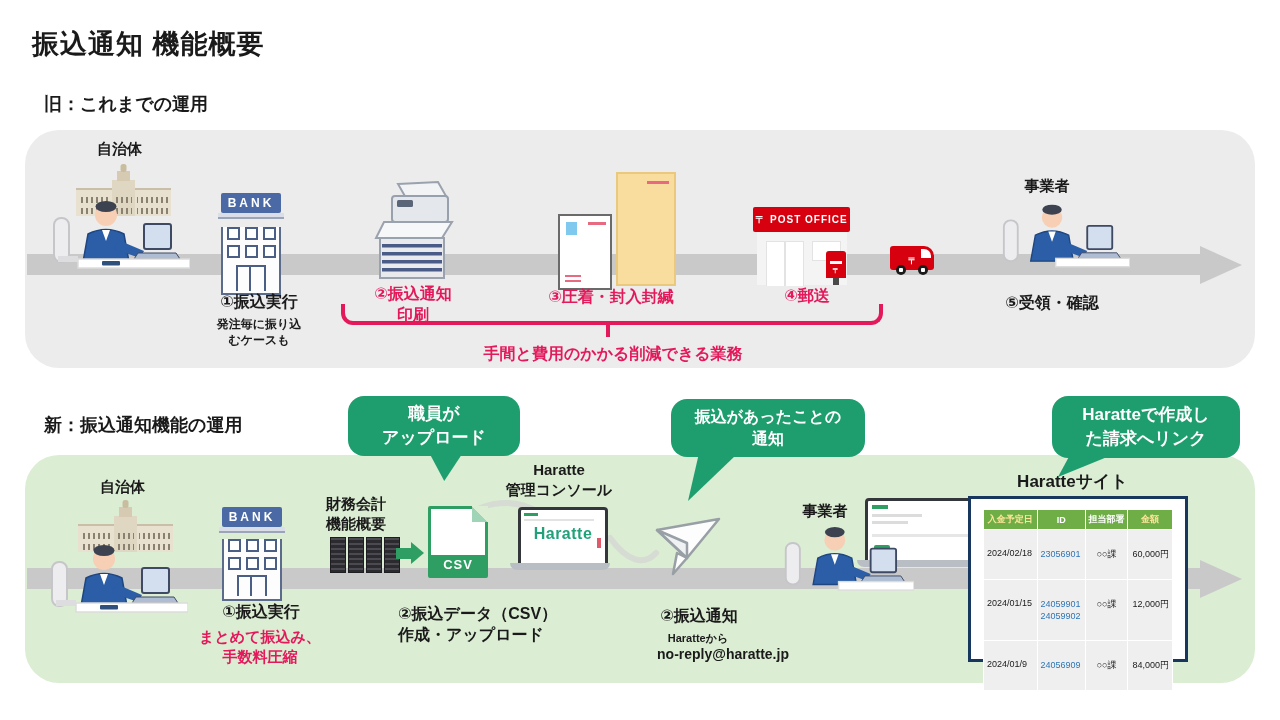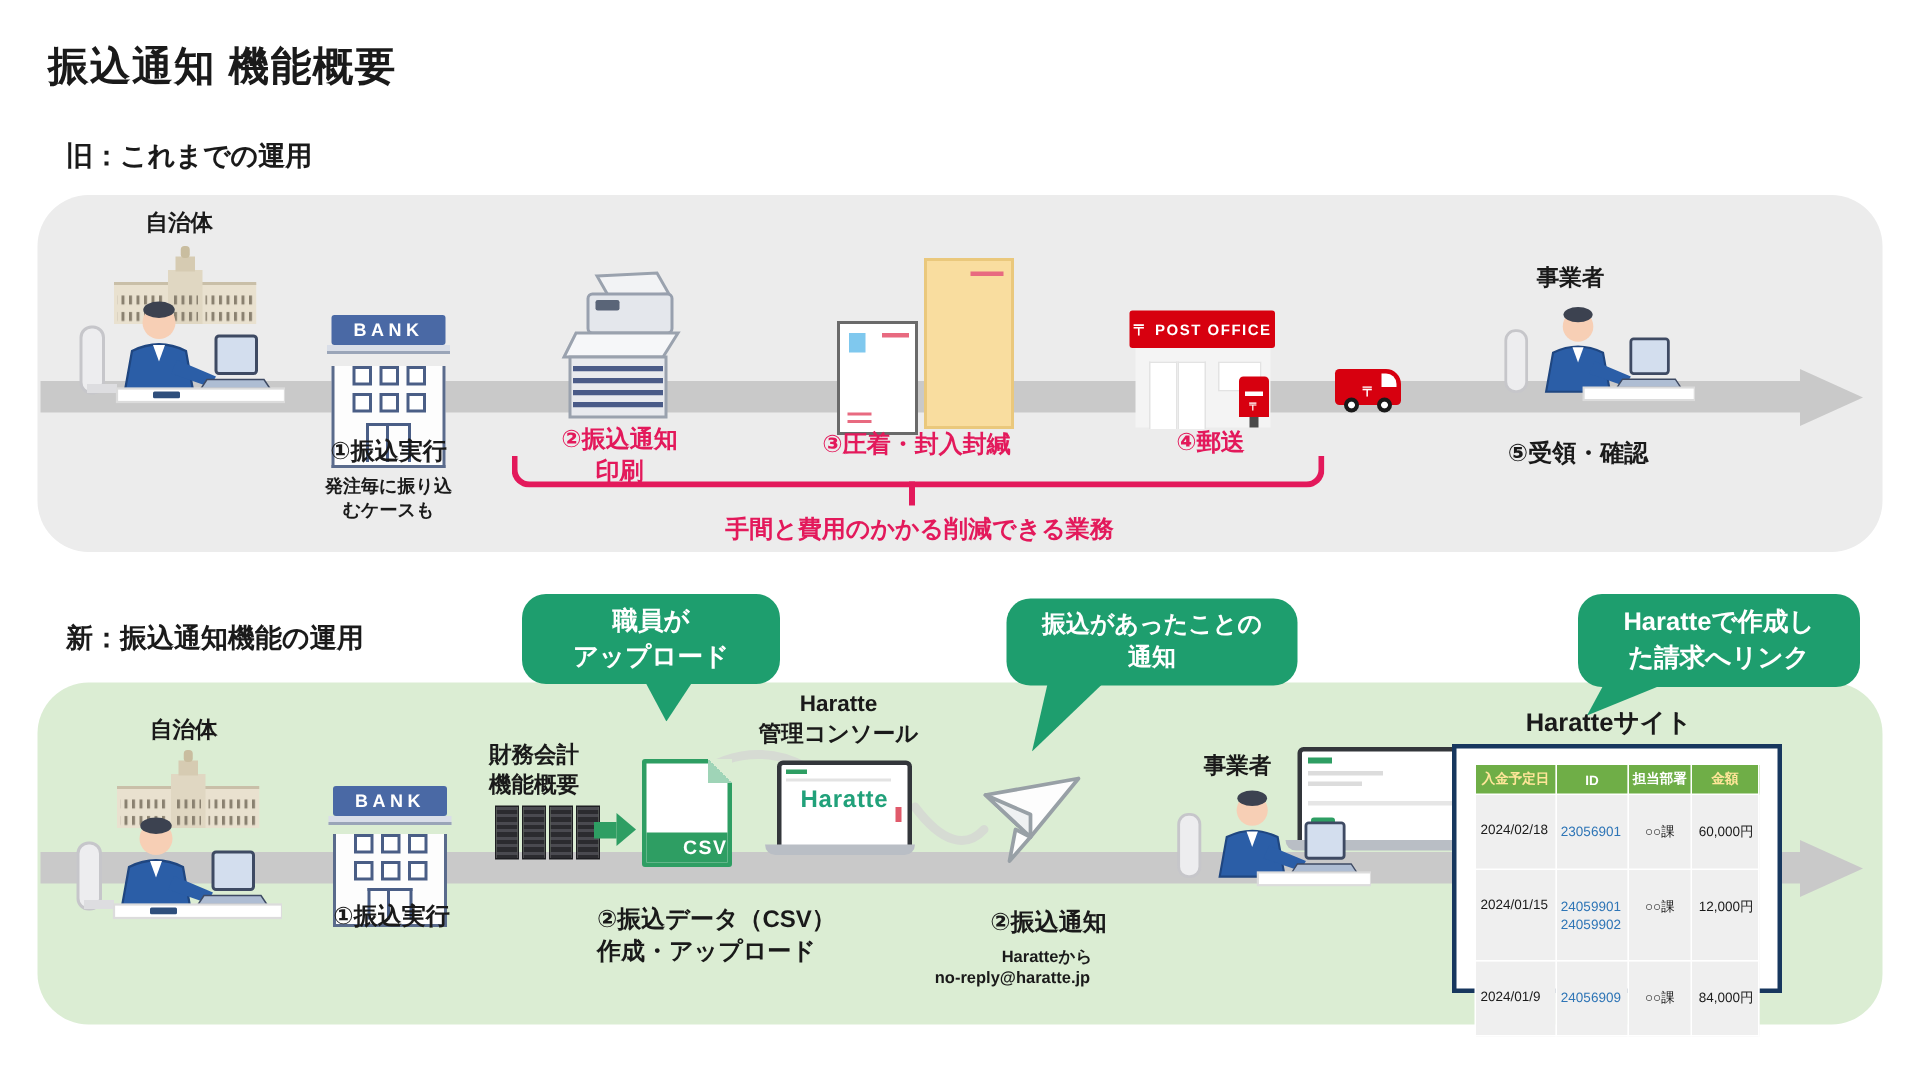--- a/index.html
+++ b/index.html
@@ -19,21 +19,21 @@
   .panel-old{left:25px;top:130px;width:1230px;height:238px;background:#ECECEC;}
   .panel-new{left:25px;top:455px;width:1230px;height:228px;background:#DBEDD3;}
 
   .band{position:absolute;background:#C9C9C9;z-index:1;}
   .band-arrow{position:absolute;width:0;height:0;border-top:19px solid transparent;border-bottom:19px solid transparent;border-left:42px solid #C9C9C9;z-index:1;}
 
   .icon{z-index:2;}
   .label{z-index:3;line-height:1.3;}
 
   
-  .bank{position:absolute;width:76px;z-index:2;margin-top:17px;}
+  .bank{position:absolute;width:60px;z-index:2;}
   .bank-sign{height:20px;background:#4A69A5;color:#fff;font-weight:700;font-size:12px;letter-spacing:3px;text-align:center;line-height:20px;border-radius:2px;}
   .bank-ledge{height:4px;background:#D9DEE8;border-bottom:2px solid #9AA5B8;margin:0 -3px;}
   .bank-body{background:#FDFDFD;border:2px solid #5A6B8C;border-top:none;}
   .bank-windows{display:grid;grid-template-columns:repeat(3,13px);gap:5px;justify-content:center;margin-top:8px;}
   .bank-windows .w{height:13px;border:2.5px solid #4A5E86;background:#fff;box-sizing:border-box;}
   .bank-door{width:26px;height:24px;border:2.5px solid #4A5E86;border-bottom:none;margin:7px auto 0;background:linear-gradient(90deg,transparent 0 11px,#4A5E86 11px 13px,transparent 13px);}
 
   
   .env-white{position:absolute;width:50px;height:72px;background:#fff;border:2px solid #6A6A6A;z-index:2;}
   .env-stamp{position:absolute;left:6px;top:6px;width:11px;height:13px;background:#7FC8EE;}
@@ -62,21 +62,21 @@
   .servers{position:absolute;display:flex;gap:2px;z-index:2;}
   .server-unit{width:14px;height:34px;background:repeating-linear-gradient(180deg,#4A4A50 0 2px,#2B2B2F 2px 5px);border:1px solid #1E1E22;}
 
   
   .garrow{position:absolute;width:15px;height:11px;background:#2E9E63;z-index:2;}
   .garrow::after{content:"";position:absolute;left:15px;top:-6px;border-top:11.5px solid transparent;border-bottom:11.5px solid transparent;border-left:13px solid #2E9E63;}
 
   
   .csv-icon{position:absolute;width:54px;height:66px;background:#fff;border:3px solid #2E9E63;border-radius:2px;z-index:2;}
   .csv-fold{position:absolute;top:-3px;right:-3px;width:16px;height:16px;background:linear-gradient(225deg,#DBEDD3 0 50%,#9FD4B7 50% 100%);}
-  .csv-band{position:absolute;left:0;right:0;bottom:0;height:20px;background:#2E9E63;color:#fff;font-weight:700;font-size:13px;text-align:right;line-height:20px;letter-spacing:1px;}
+  .csv-band{position:absolute;left:0;right:0;bottom:0;height:20px;background:#2E9E63;color:#fff;font-weight:700;font-size:13px;text-align:center;line-height:20px;letter-spacing:1px;}
 
   
   .laptop-screen{position:absolute;background:#fff;border:3px solid #33363B;border-radius:4px;z-index:2;}
   .laptop-base{position:absolute;background:#B9BEC5;border-radius:0 0 8px 8px;z-index:2;}
   .console-brand{display:block;text-align:center;margin-top:15px;font-size:16px;font-weight:700;color:#21A17A;letter-spacing:.5px;}
   .deco{position:absolute;}
 
   
   .callout{position:absolute;background:#1E9E6E;color:#fff;font-weight:700;text-align:center;border-radius:16px;white-space:pre-line;display:flex;align-items:center;justify-content:center;line-height:1.4;z-index:6;}
   .callout-tail{position:absolute;background:#1E9E6E;z-index:5;}
@@ -275,20 +275,22 @@
           <span class="w"></span>
           <span class="w"></span>
         <span class="w"></span>
           <span class="w"></span>
           <span class="w"></span>
       </div>
       <div class="bank-door" style="height:19px;margin-top:5px;"></div>
     </div>
   </div>
   <div class="abs label b center" style="left:202px;top:602px;width:118px;font-size:16px;">①振込実行</div>
+  <div class="abs label b center pre red" style="left:178px;top:627px;width:164px;font-size:15px;">まとめて振込み、
+手数料圧縮</div>
 
   <div class="abs label b pre" style="left:326px;top:494px;font-size:15px;">財務会計
 機能概要</div>
   <div class="servers" style="left:330px;top:537px;">
     <div class="server-unit"></div>
       <div class="server-unit"></div>
       <div class="server-unit"></div>
       <div class="server-unit"></div>
   </div>
   <div class="garrow" style="left:396px;top:548px;"></div>
@@ -309,21 +311,21 @@
   </div>
   <div class="laptop-base" style="left:510px;top:563px;width:100px;height:7px;"></div>
 
   <svg class="abs icon" style="left:653px;top:516px;" width="70" height="64" viewBox="0 0 70 64">
     <polygon points="4,14 66,3 34,42" fill="#FDFDFD" stroke="#98A0A6" stroke-width="2.5" stroke-linejoin="round"></polygon>
     <polygon points="4,14 34,27 34,42" fill="#EFF1F2" stroke="#98A0A6" stroke-width="2.5" stroke-linejoin="round"></polygon>
     <polygon points="24,37 34,42 20,58" fill="#FDFDFD" stroke="#98A0A6" stroke-width="2.5" stroke-linejoin="round"></polygon>
   </svg>
   <div class="abs label b center" style="left:640px;top:606px;width:118px;font-size:16px;">②振込通知</div>
   <div class="abs label b center" style="left:643px;top:631px;width:110px;font-size:11px;">Haratteから</div>
-  <div class="abs label b center" style="left:604px;top:645px;width:142px;font-size:11px;">no-reply@haratte.jp</div>
+  <div class="abs label b center" style="left:652px;top:645px;width:142px;font-size:14px;">no-reply@haratte.jp</div>
 
   <div class="abs label b center" style="left:790px;top:501px;width:70px;font-size:15px;">事業者</div>
   <div class="laptop-screen" style="left:865px;top:498px;width:112px;height:62px;">
     <div class="deco" style="left:4px;top:4px;width:16px;height:4px;background:#2E9E63;"></div>
     <div class="deco" style="left:4px;top:13px;width:50px;height:3px;background:#DCDCDC;"></div>
     <div class="deco" style="left:4px;top:20px;width:36px;height:3px;background:#DCDCDC;"></div>
     <div class="deco" style="left:4px;top:33px;width:98px;height:3px;background:#E6E6E6;"></div>
     <div class="deco" style="right:5px;top:30px;width:5px;height:12px;background:#E05A6B;"></div>
     <div class="deco" style="left:6px;top:44px;width:16px;height:6px;background:#2E9E63;border-radius:2px;"></div>
   </div>

